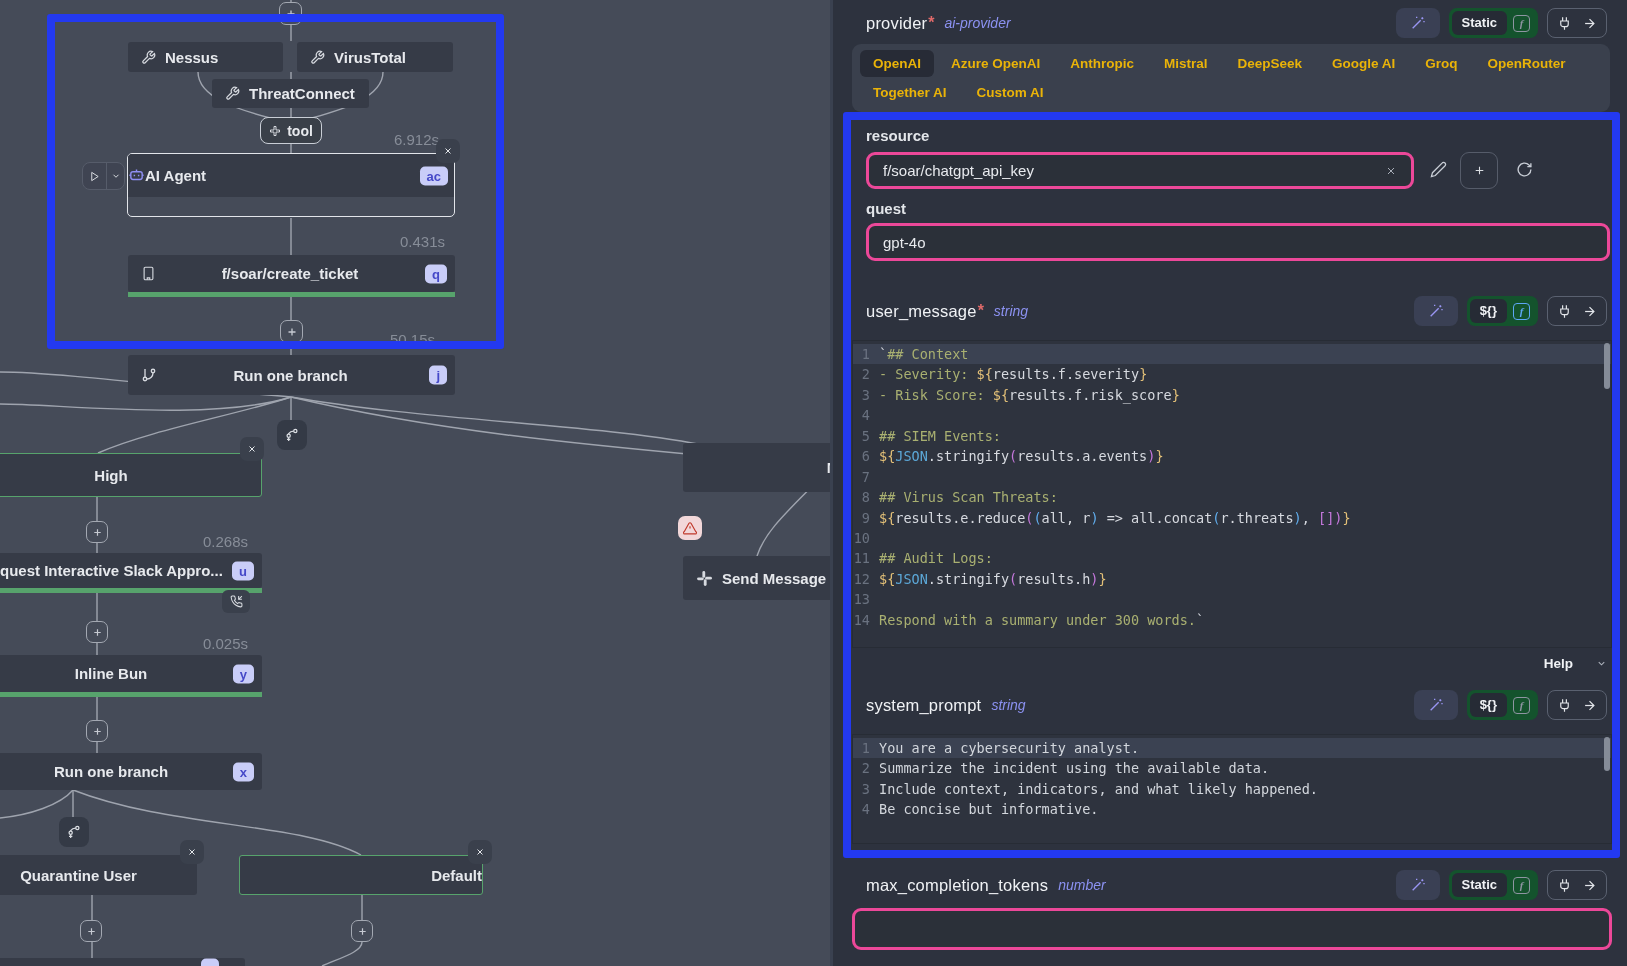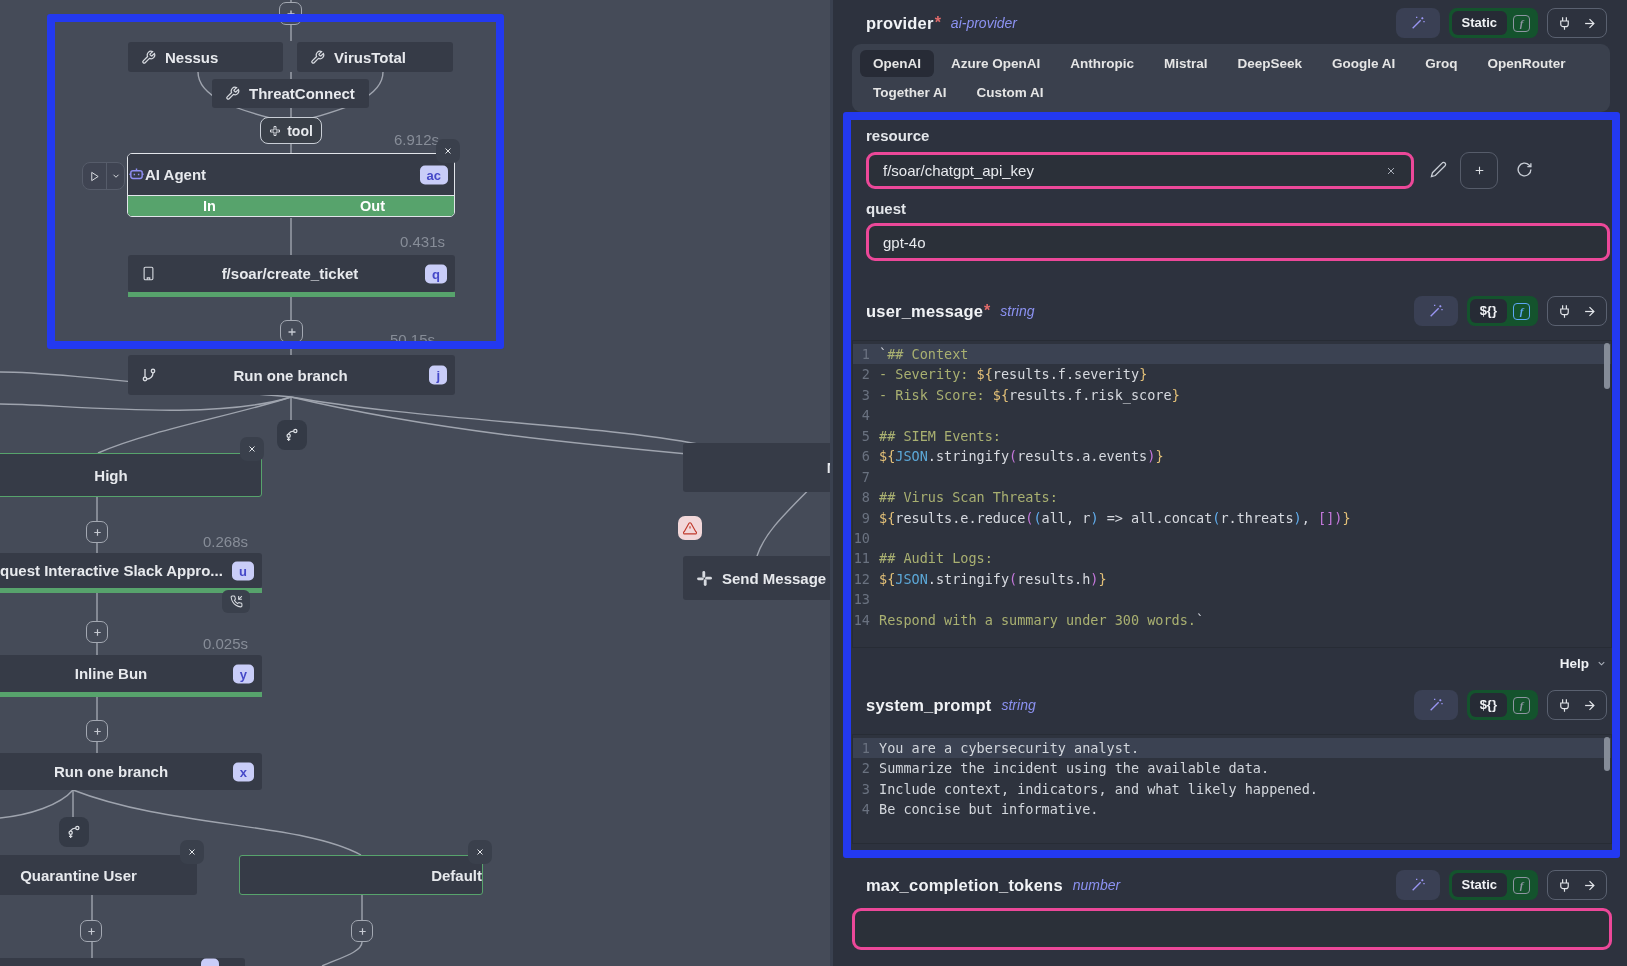--- a/index.html
+++ b/index.html
@@ -43,38 +43,38 @@
   .inout span { flex:1; text-align:center; line-height:20px; }
   .phonechip { position:absolute; width:28px; height:23px; background:#3A404C; border-radius:6px;
     color:#DADDE2; display:flex; align-items:center; justify-content:center; z-index:3; }
   .warnchip { position:absolute; left:678px; top:516px; width:24px; height:24px; background:#F2D7D9;
     border-radius:7px; color:#C0392B; display:flex; align-items:center; justify-content:center; z-index:2; }
 
   
   .panel { position:absolute; left:830px; top:0; width:797px; height:966px; background:#2D323E; }
   .pdivider { position:absolute; left:0; top:0; width:3px; height:966px; background:#3A4150; }
   .fieldrow { position:absolute; left:36px; right:20px; display:flex; align-items:center; height:34px; }
-  .fname { color:#F0F2F5; font-size:16.5px; font-weight:700; letter-spacing:.2px; }
+  .fname { color:#F0F2F5; font-size:16.5px; font-weight:400; letter-spacing:.2px; }
   .freq { color:#E06A6A; font-size:16px; font-weight:700; margin-left:1px; }
   .ftype { color:#8C92F2; font-size:14px; font-style:italic; margin-left:10px; }
   .cluster { margin-left:auto; display:flex; align-items:center; gap:9px; }
   .wandbtn { width:44px; height:30px; background:#3A4054; border:none; border-radius:8px; color:#9B97F5;
     display:flex; align-items:center; justify-content:center; cursor:pointer; }
   .modetoggle { height:30px; background:#14532d; border-radius:8px; display:flex; align-items:center; padding:3px; gap:6px; }
   .modepill { background:#262B35; color:#F0F2F5; font-size:13px; font-weight:700; border-radius:6px;
     padding:4px 10px; line-height:1.2; }
   .ficon { width:17px; height:17px; border:1.4px solid #8E95A2; color:#8E95A2; border-radius:4px;
     font-size:11px; font-style:italic; font-weight:700; display:flex; align-items:center; justify-content:center;
     margin-right:5px; font-family:"Liberation Serif", serif; }
   .ficon.on { border-color:#5EA7F5; color:#5EA7F5; }
   .plugbtns { height:30px; border:1px solid #5A6170; border-radius:8px; display:flex; align-items:center;
     padding:0 9px; gap:10px; color:#E3E6EA; background:transparent; }
   .tabs { position:absolute; left:22px; top:44px; width:758px; background:#3A404D; border-radius:9px;
     padding:6px 8px; display:flex; flex-wrap:wrap; gap:2px 4px; }
-  .tab { border:none; background:transparent; color:#e5e5e5; font-size:13.5px; font-weight:700;
+  .tab { border:none; background:transparent; color:#eab308; font-size:13.5px; font-weight:700;
     padding:6px 13px; border-radius:6px; cursor:pointer; font-family:inherit; }
   .tab.sel { background:#272B36; }
   .bluebox { position:absolute; left:13px; top:112px; width:777px; height:746px; border:8px solid #2339F0;
     border-radius:3px; z-index:30; pointer-events:none; }
   .plabel { position:absolute; color:#E3E6EA; font-size:15px; font-weight:600; }
   .pinput { position:absolute; background:#2B3039; border:3px solid #ec4899; border-radius:9px;
     color:#E8EAEE; font-size:15px; display:flex; align-items:center; padding:0 14px; }
   .pinput .xit { margin-left:auto; color:#A8AEB8; display:flex; }
   .iconbtn { position:absolute; background:transparent; border:none; color:#C9CED6; display:flex; cursor:pointer; }
   .sqbtn { position:absolute; border:1px solid #565C6A; background:transparent; border-radius:9px;
@@ -82,21 +82,21 @@
   .editor { position:absolute; background:#2E333E; border:1px solid #272C35; overflow:hidden;
     font-family:"DejaVu Sans Mono", monospace; font-size:13.5px; padding-top:3px; }
   .cl { display:flex; height:20.45px; line-height:20.45px; white-space:pre; }
   .cl:first-child { background:#3B4252; }
   .ln { width:26px; text-align:right; padding-right:9px; color:#6A7280; flex:none; }
   .tk-wh { color:#D7DAE0; } .tk-wh2 { color:#D3D7DD; }
   .tk-str { color:#A9B071; } .tk-y { color:#E3C078; }
   .tk-cy { color:#5CA8D8; } .tk-m { color:#C678DD; } .tk-b { color:#61AEEE; }
   .thumb { position:absolute; width:6px; background:#858C98; border-radius:3px; z-index:3; }
   .helprow { position:absolute; right:20px; top:656px; color:#F0F2F5; font-size:13.5px; font-weight:700;
-    display:flex; align-items:center; gap:7px; cursor:pointer;padding-left:28px; }
+    display:flex; align-items:center; gap:23px; cursor:pointer;padding-left:28px; }
 </style>
 </head>
 <body>
 
 <div class="stage">
 
   <div class="canvas">
     <svg class="wires" width="830" height="966" viewBox="0 0 830 966" fill="none" stroke="#A9AEB8" stroke-width="1.4" opacity="0.9">
       <path d="M291 0 V41"></path>
       <path d="M291 72 V155"></path>
@@ -185,24 +185,20 @@
         <span class="ic" style="color:#8F8FF3;">
           <svg width="17" height="17" viewBox="0 0 24 24" stroke="currentColor" stroke-width="2" fill="none">
               <path d="M12 8V5"></path>
               <rect width="16" height="11" x="4" y="8" rx="3"></rect>
               <path d="M2 13h2M20 13h2M15 12.5v2M9 12.5v2"></path>
             </svg>
         </span>
         <span class="ctr">AI Agent</span>
         <span class="nbadge" style="right:6px;">ac</span>
       </div>
-      <div class="inout">
-        <span>In</span>
-        <span>Out</span>
-      </div>
     </div>
 
     <div class="plusc" style="left:280px; top:258px;">
       <svg width="12" height="12" viewBox="0 0 24 24" stroke="currentColor" stroke-width="2.6" fill="none">
           <path d="M12 5v14M5 12h14"></path>
         </svg>
     </div>
     <div class="timing" style="left:400px; top:233px;">0.431s</div>
 
     <div class="node" style="left:128px; top:255px; width:327px; height:37px;">

